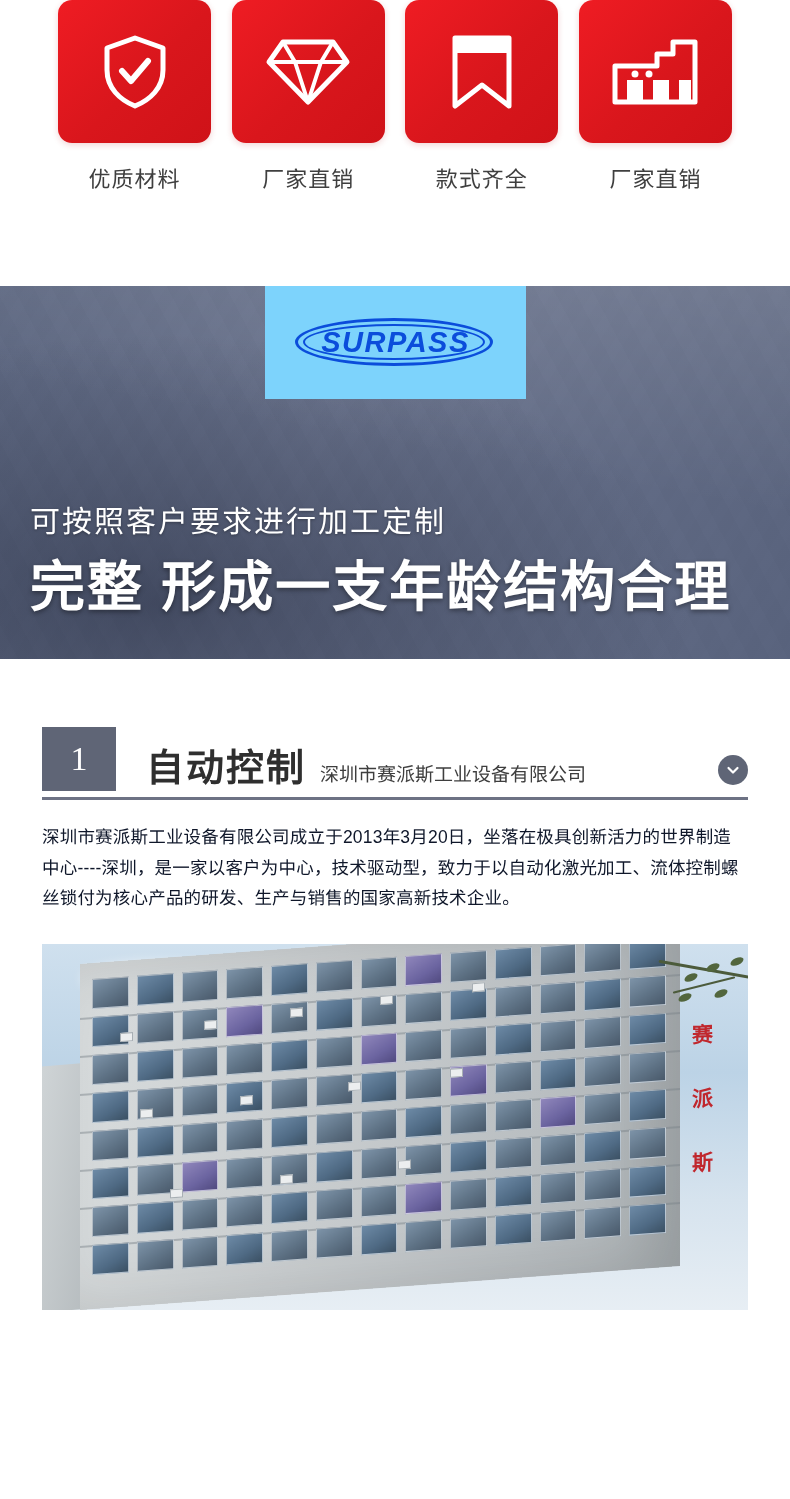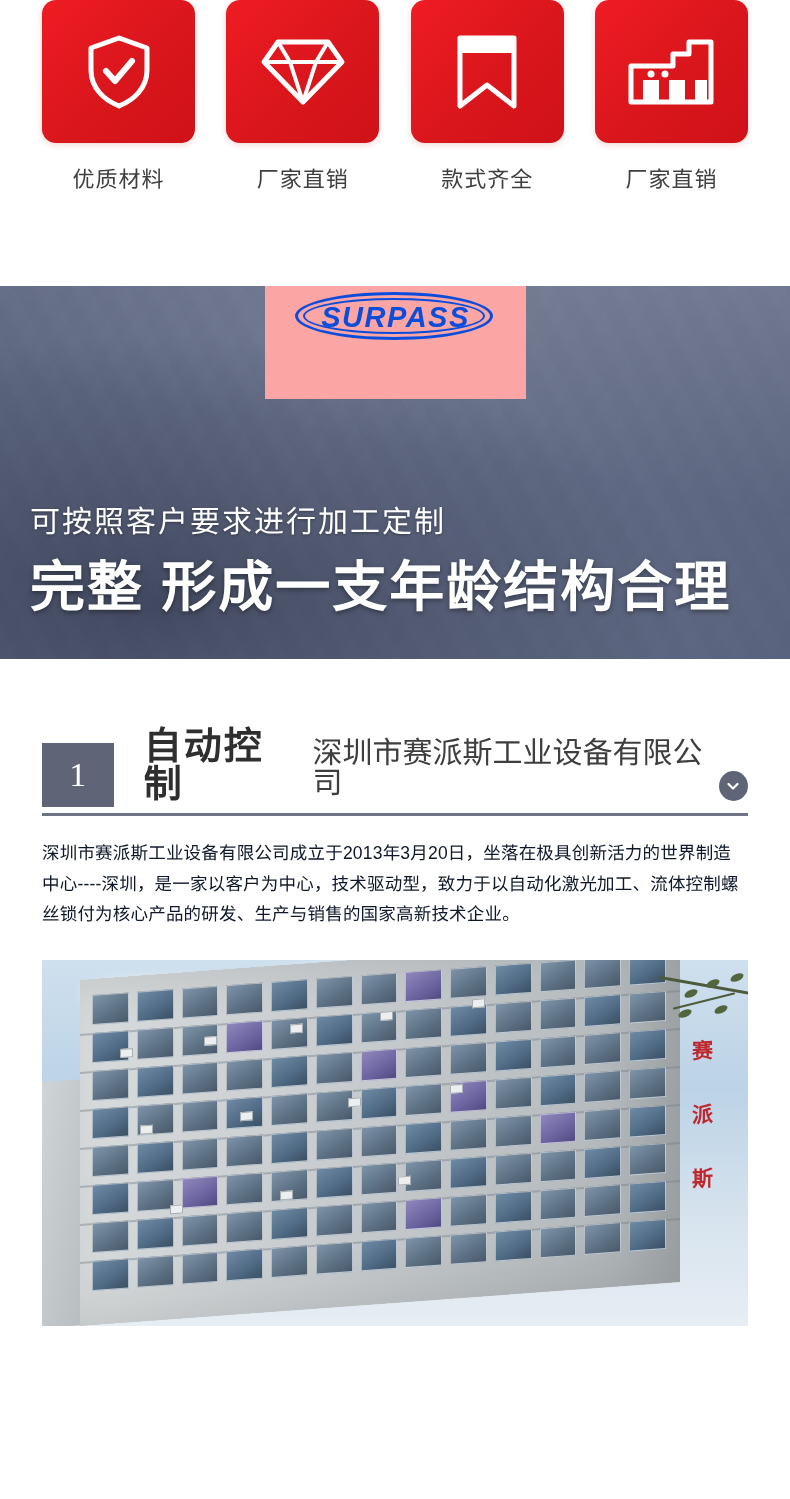--- a/index.html
+++ b/index.html
@@ -18,21 +18,21 @@
     position: relative;
     width: 790px;
     min-height: 1499px;
     overflow: hidden;
   }
 
   
   .features {
     display: flex;
     justify-content: space-between;
-    padding: 0 42px;
+    padding: 0 58px;
     box-sizing: border-box;
     width: 790px;
     padding-top: 0;
   }
   .feature {
     width: 153px;
     display: flex;
     flex-direction: column;
     align-items: center;
   }
@@ -80,23 +80,23 @@
     background:
       linear-gradient(190deg, rgba(255,255,255,0.12) 0%, rgba(255,255,255,0) 45%),
       radial-gradient(ellipse at 20% 85%, rgba(20,26,45,0.45) 0%, rgba(20,26,45,0) 60%);
   }
   .logo-card {
     position: absolute;
     left: 265px;
     top: 0;
     width: 261px;
     height: 113px;
-    background: #fca5a5;
-    display: flex;
-    align-items: flex-start;
+    background: #7dd3fc;
+    display: flex;
+    align-items: center;
     justify-content: center;
   }
   .logo-mark {
     position: relative;
     width: 202px;
     height: 62px;
     display: flex;
     align-items: center;
     justify-content: center;
   }
@@ -180,25 +180,24 @@
     margin-left: 30px;
     font-size: 38px;
     font-weight: 700;
     color: #2f2f2f;
     letter-spacing: 2px;
     line-height: 1;
     padding-bottom: 4px;
   }
   .sec-company {
     margin-left: 14px;
-    font-size: 30px;
+    font-size: 19px;
     color: #3e3e3e;
     line-height: 1;
     padding-bottom: 7px;
-    font-family: Liberation Mono, monospace;
   }
   .sec-chevron {
     margin-left: auto;
     margin-bottom: 6px;
     width: 30px;
     height: 30px;
     border-radius: 50%;
     background: #5f6576;
     display: flex;
     align-items: center;

